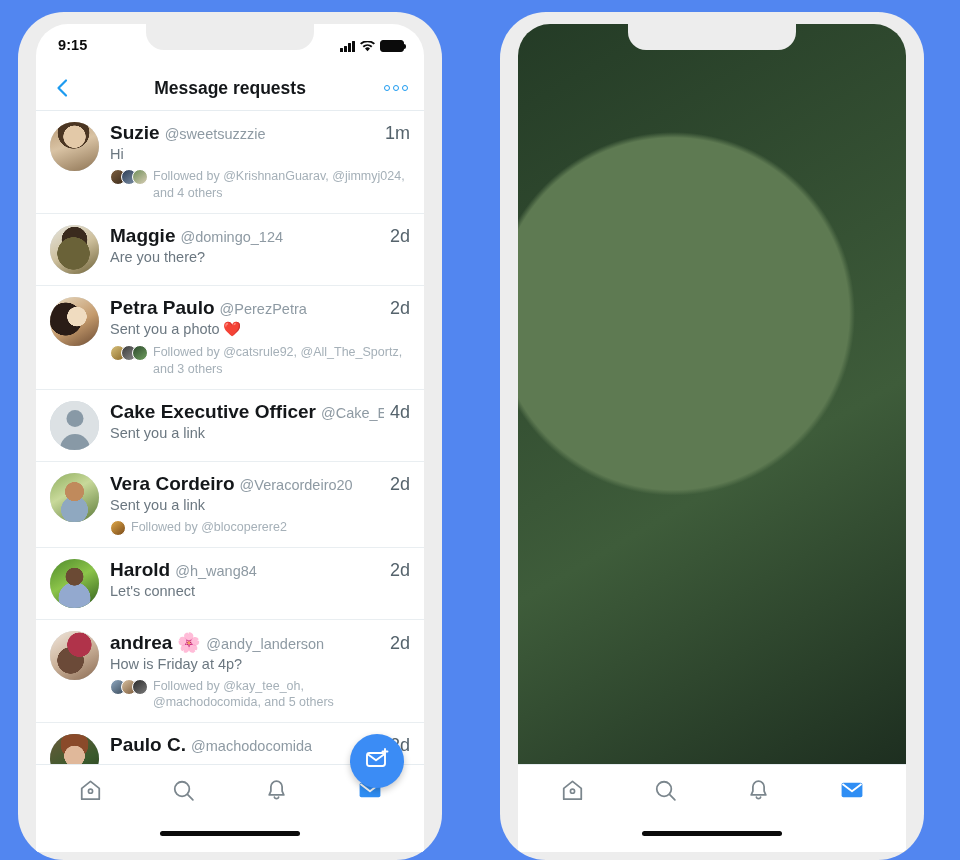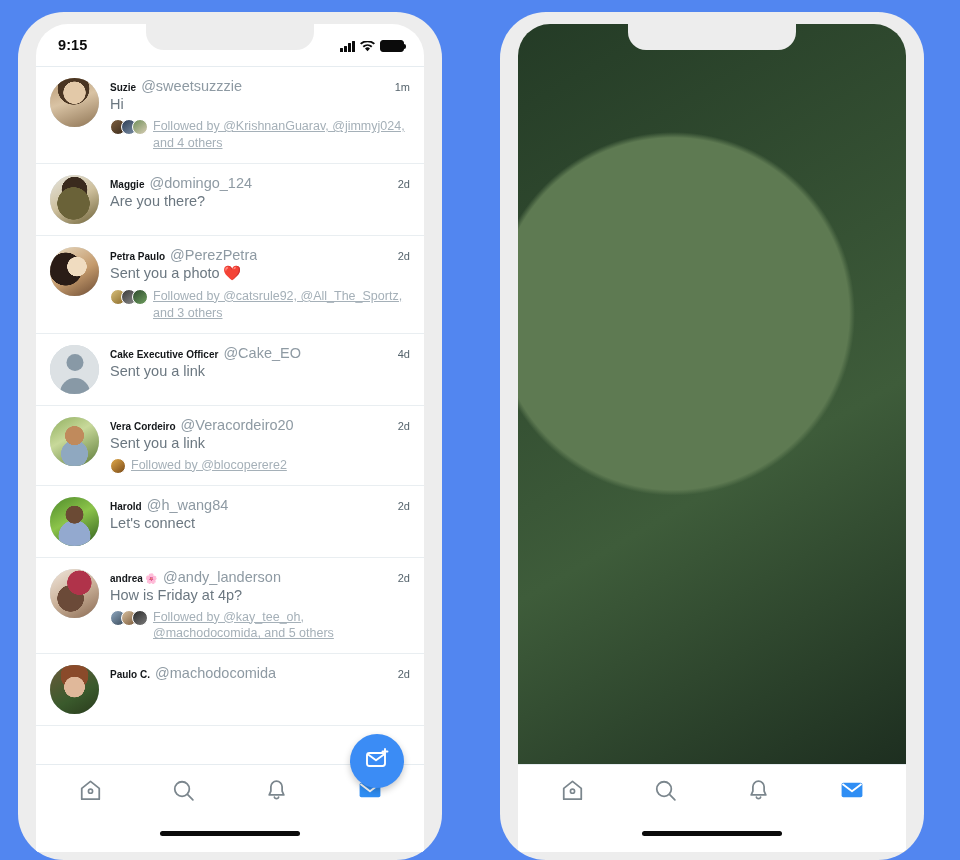--- a/index.html
+++ b/index.html
@@ -100,43 +100,43 @@
     width: 17px; height: 17px; border-radius: 50%; background: #8899a6;
   }
   .avatar .ph:after {
     content:''; position: absolute; left: 50%; bottom: -6px;
     transform: translateX(-50%);
     width: 30px; height: 22px; border-radius: 15px 15px 0 0; background: #8899a6;
   }
   .req-body { flex: 1 1 auto; min-width: 0; }
   .req-line1 { display: flex; align-items: baseline; }
   .req-name {
-    font-size: 10px; font-weight: bold; color: #14171a;
+    font-size: 19px; font-weight: bold; color: #14171a;
     white-space: nowrap; margin-right: 5px;
   }
   .req-handle {
     font-size: 14.5px; color: #8e9aa3; white-space: nowrap;
     overflow: hidden; text-overflow: clip;
   }
   .req-time {
-    font-size: 11px; color: #55636c; margin-left: auto; padding-left: 6px;
+    font-size: 18px; color: #55636c; margin-left: auto; padding-left: 6px;
     white-space: nowrap;
   }
   .req-preview { font-size: 14.5px; color: #6b7780; margin-top: 2px; }
   .req-followed {
     display: flex; margin-top: 6px; font-size: 12.5px;
     color: #a5b0b8; line-height: 1.35;
   }
   .facepile { display: flex; flex: 0 0 auto; margin-right: 5px; padding-top: 1px; }
   .facepile i {
     display: block; width: 16px; height: 16px; border-radius: 50%;
     border: 1.4px solid #fff; margin-left: -5px;
   }
   .facepile i:first-child { margin-left: 0; }
-  .followed-text { min-width: 0; text-decoration: underline; }
+  .followed-text { min-width: 0; }
 
   
   .fab {
     position: absolute; right: 20px; bottom: 64px;
     width: 54px; height: 54px; border-radius: 50%;
     background: #3b8cf5; display: flex; align-items: center; justify-content: center;
     box-shadow: 0 3px 7px rgba(0,0,0,.22); z-index: 30; cursor: pointer;
   }
 
   
@@ -243,20 +243,33 @@
             </span>
           <span class="wifi">
             <svg width="15" height="11" viewBox="0 0 15 11">
                 <path d="M7.5 10.2 5 7.4a3.8 3.8 0 0 1 5 0zM2.6 5a7.4 7.4 0 0 1 9.8 0l-1.3 1.4a5.5 5.5 0 0 0-7.2 0zM0 2.2a11.2 11.2 0 0 1 15 0l-1.3 1.4a9.3 9.3 0 0 0-12.4 0z" fill="#0b0b0b"></path>
               </svg>
           </span>
           <span class="batt"></span>
         </span>
       </div>
 
+      <div class="navbar">
+        <span class="back-chevron">
+          <svg width="22" height="22" viewBox="0 0 22 22">
+              <path d="M14 3.5 6.5 11 14 18.5" fill="none" stroke="#1d9bf0" stroke-width="2.2" stroke-linecap="round" stroke-linejoin="round"></path>
+            </svg>
+        </span>
+        <span class="nav-title">Message requests</span>
+        <span class="dots-menu">
+          <span></span>
+            <span></span>
+            <span></span>
+        </span>
+      </div>
       <div class="divider"></div>
 
       <div class="req-list">
 
         <div class="req-row">
           <div class="avatar">
             <div class="mosaic" style="background:
               radial-gradient(circle at 50% 30%, #e3c9a8 0 26%, transparent 27%),
               radial-gradient(circle at 48% 22%, #4a3522 0 34%, transparent 35%),
               linear-gradient(160deg,#b79873 0%,#d9c3a4 45%,#8e7454 100%);"></div>

